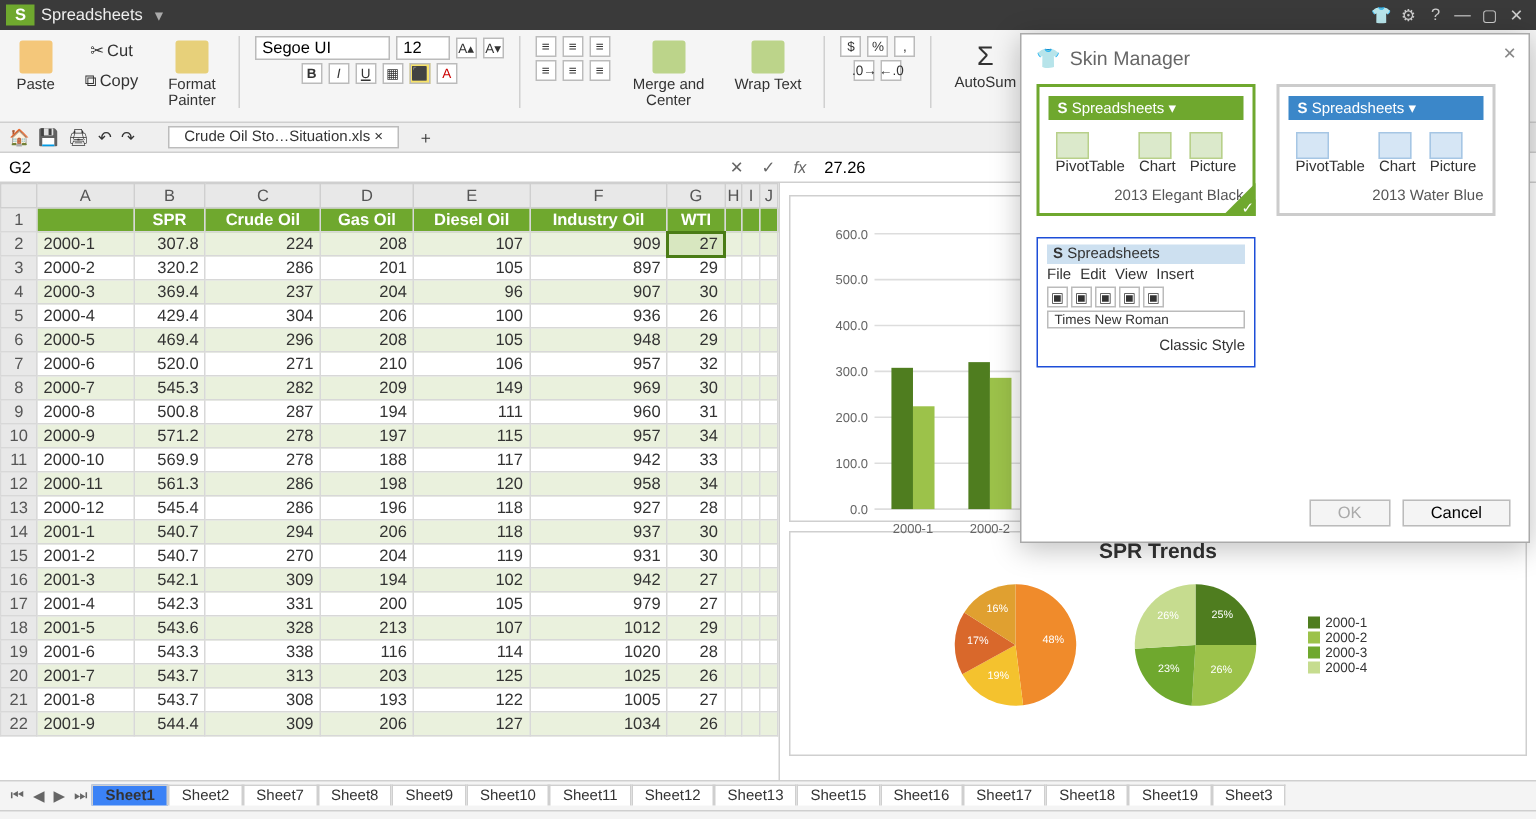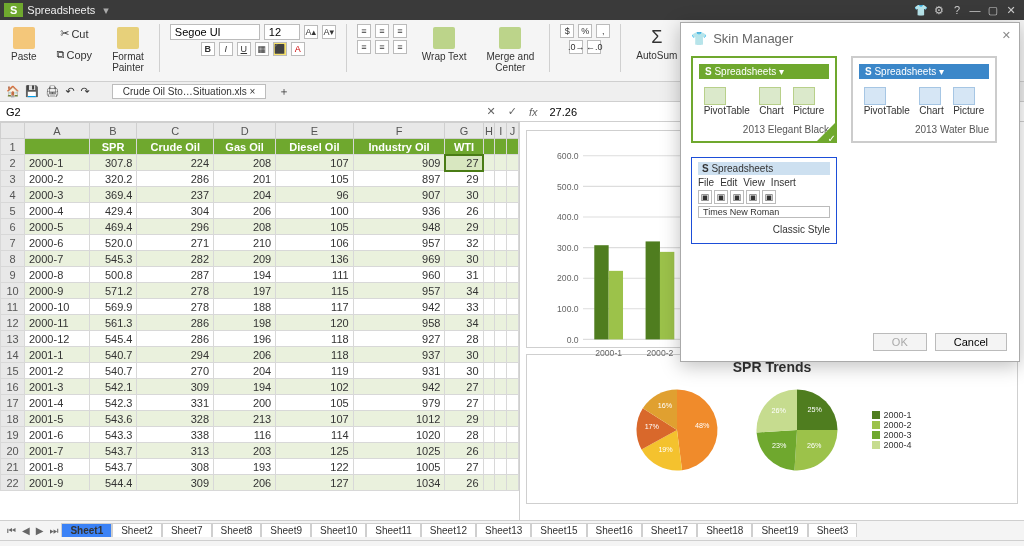--- a/index.html
+++ b/index.html
@@ -166,26 +166,26 @@
       <span class="mini">≡</span>
     </div>
     <div class="ribbon-row">
       <span class="mini">≡</span>
       <span class="mini">≡</span>
       <span class="mini">≡</span>
     </div>
   </div>
   <div class="ribbon-btn big">
     <span class="icon-box icon-big" style="background:#bcd48a;"></span>
-    <span>Wrap Text</span>
+    <span style="white-space:pre;">Merge and
+Center</span>
   </div>
   <div class="ribbon-btn big">
     <span class="icon-box icon-big" style="background:#bcd48a;"></span>
-    <span style="white-space:pre;">Merge and
-Center</span>
+    <span>Wrap Text</span>
   </div>
   <div class="ribbon-sep"></div>
   <div class="ribbon-group">
     <div class="ribbon-row">
       <span class="mini">$</span>
       <span class="mini">%</span>
       <span class="mini">,</span>
     </div>
     <div class="ribbon-row">
       <span class="mini">.0→</span>
@@ -353,21 +353,21 @@
             <td></td>
           </tr>
         </tbody>
         <tbody>
           <tr class="stripe">
             <td class="row-h">8</td>
             <td class="cat">2000-7</td>
             <td class="">545.3</td>
             <td class="">282</td>
             <td class="">209</td>
-            <td class="">136</td>
+            <td class="">149</td>
             <td class="">969</td>
             <td class="">30</td>
             <td></td>
             <td></td>
             <td></td>
           </tr>
         </tbody>
         <tbody>
           <tr class="">
             <td class="row-h">9</td>

